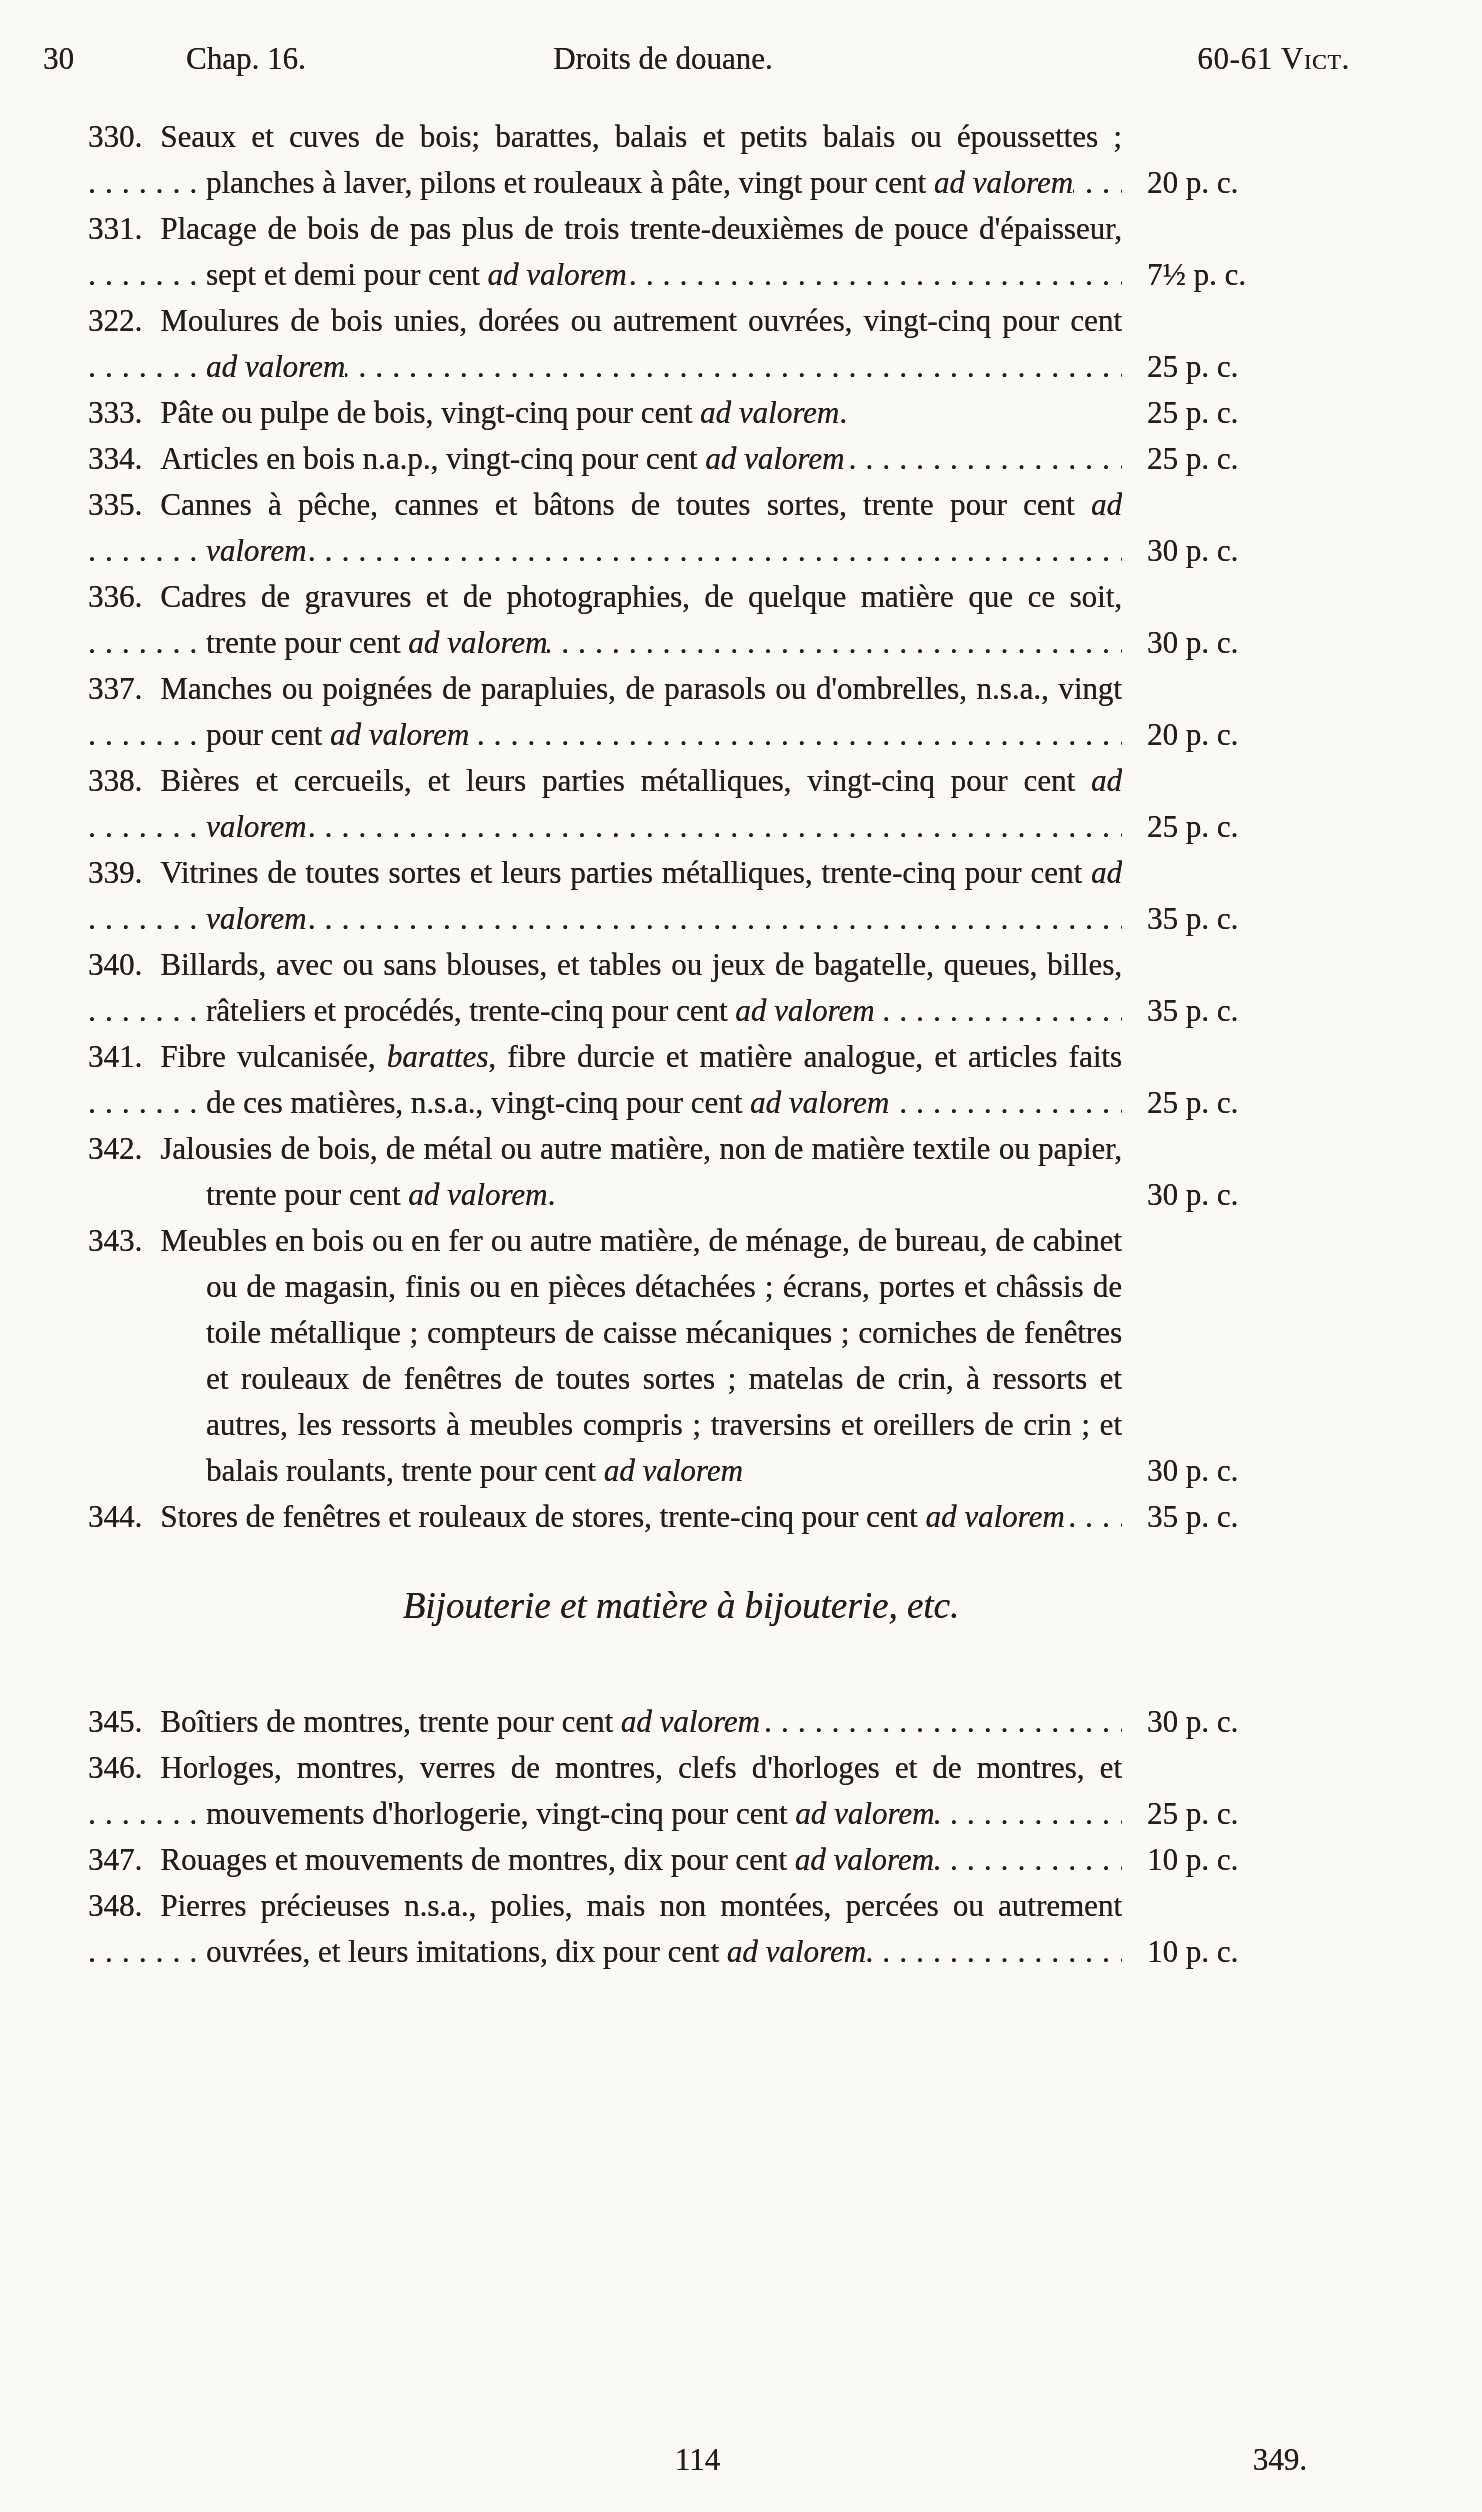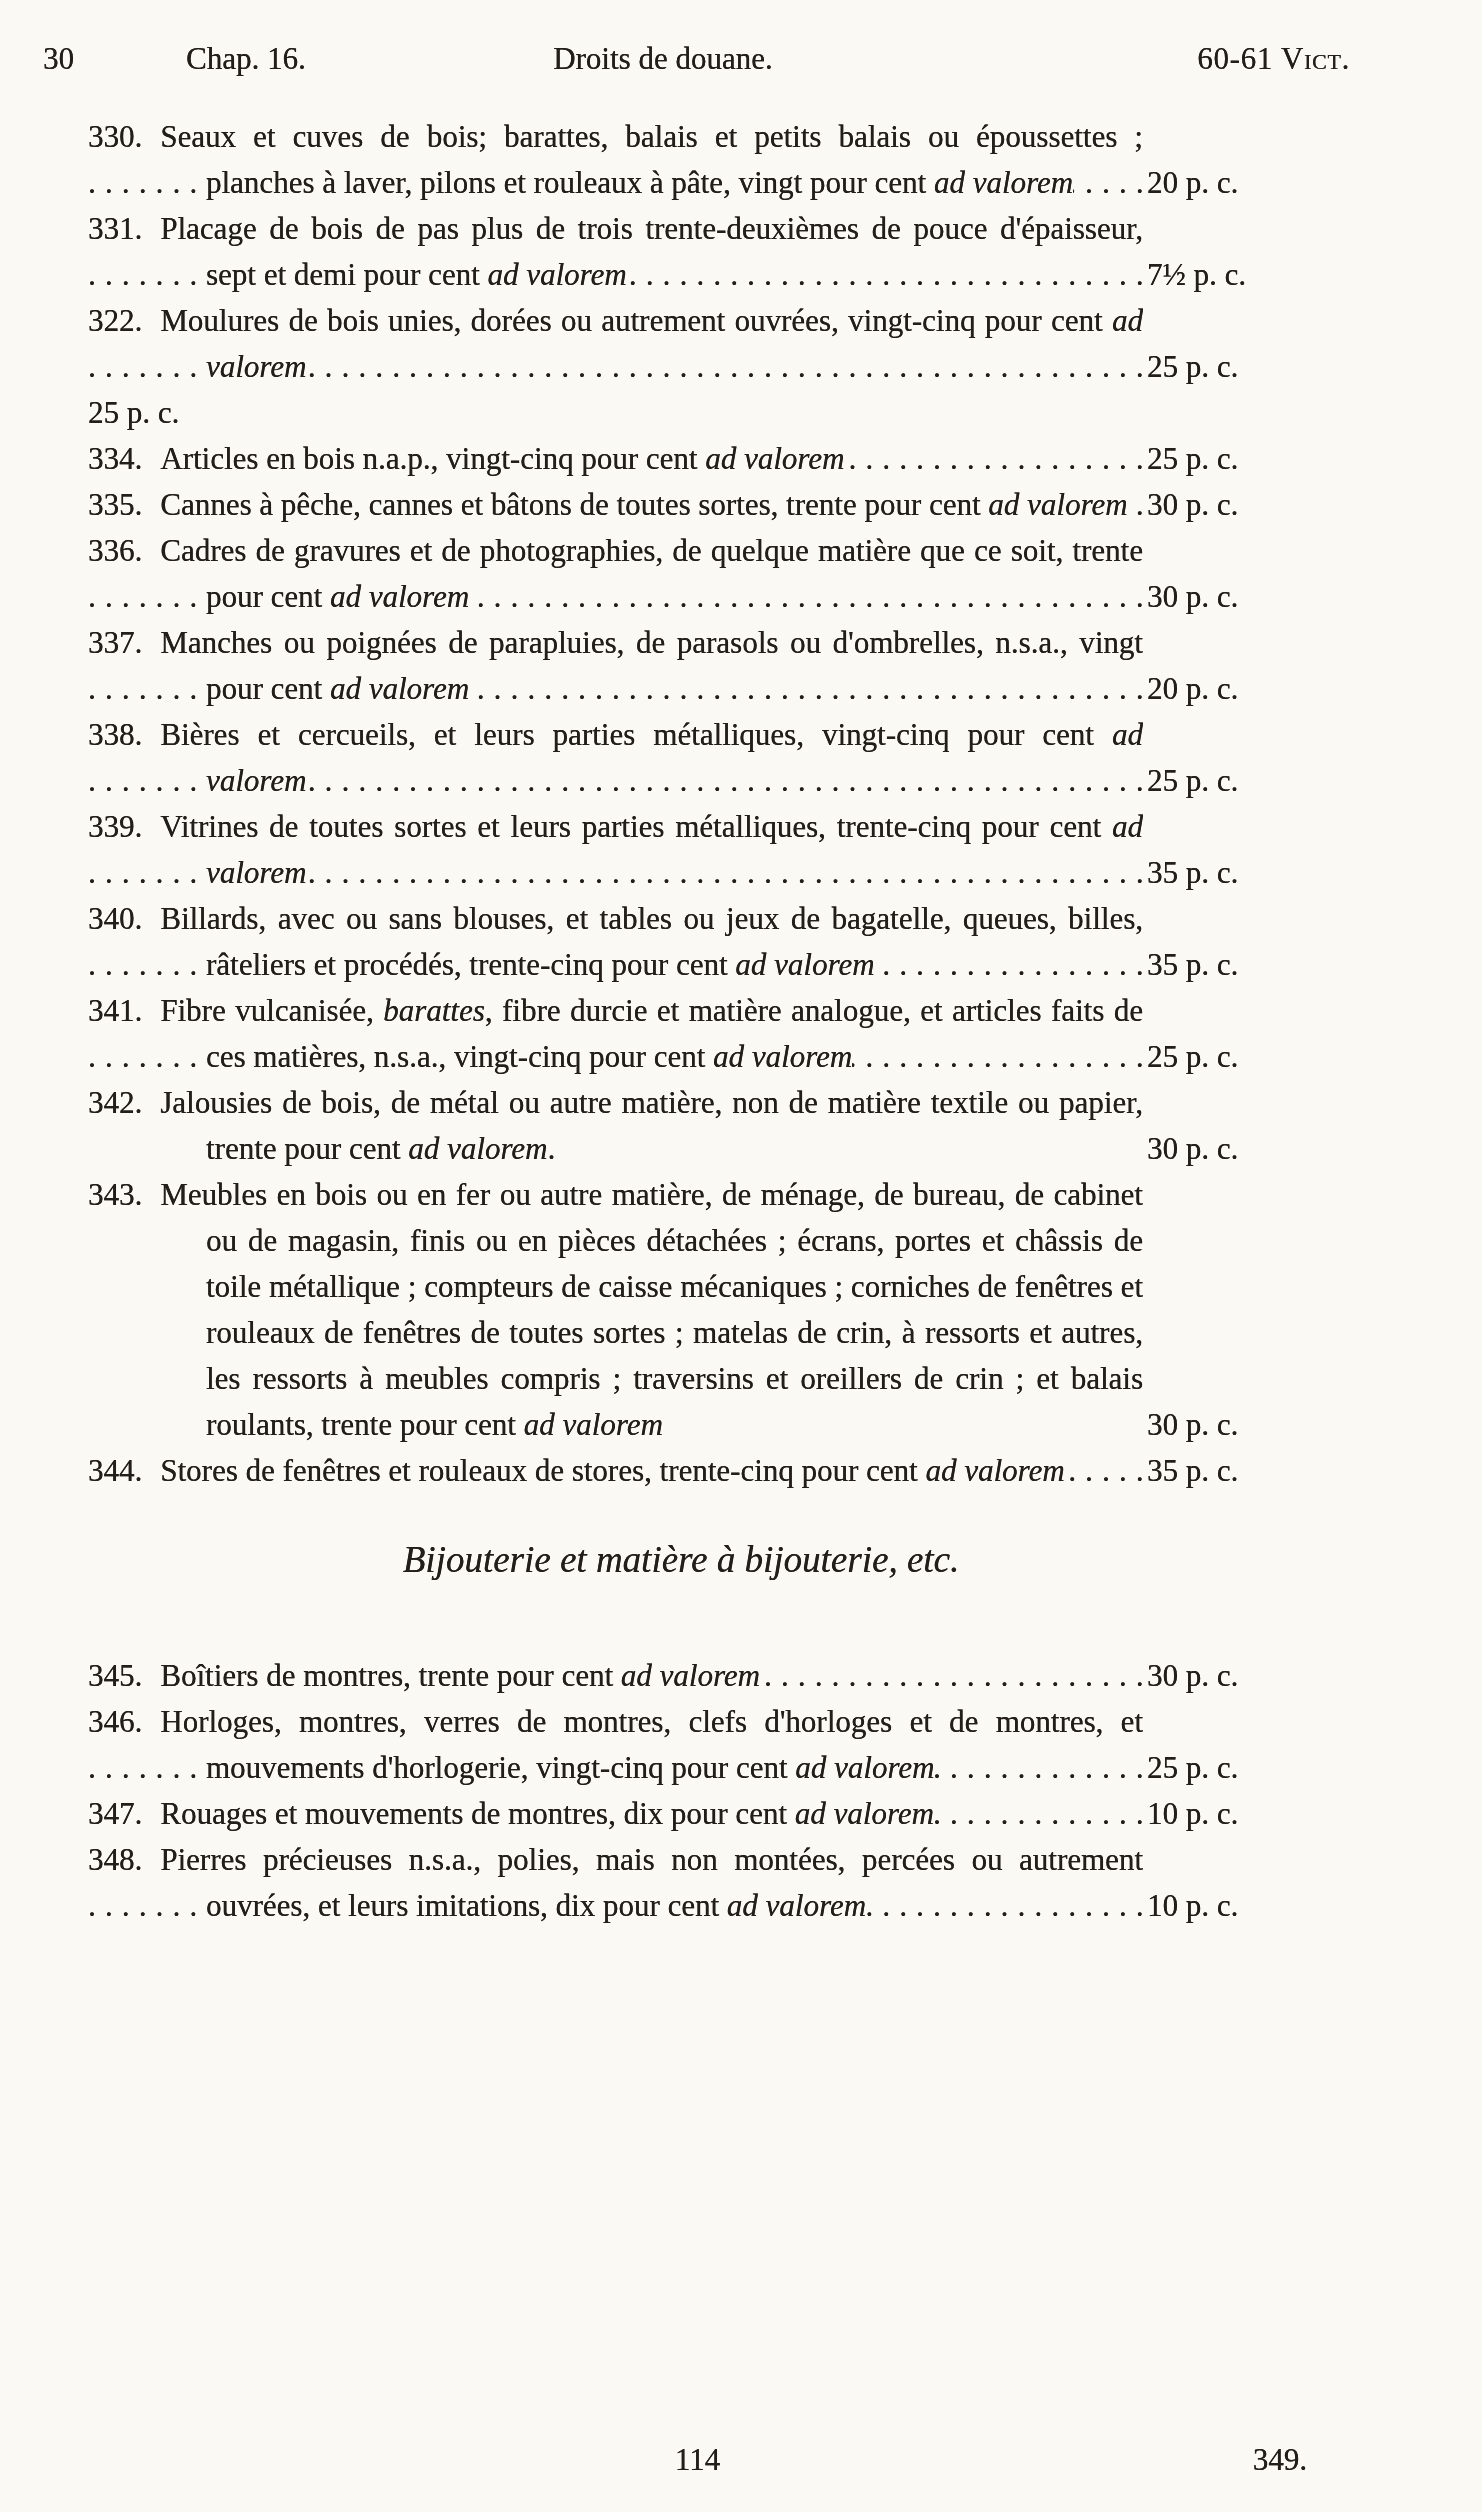--- a/index.html
+++ b/index.html
@@ -29,21 +29,21 @@
     display:flex;align-items:baseline;
     position:relative;
   }
   .head-chapter{margin-left:112px;}
   .head-title{
     position:absolute;left:44.7%;transform:translateX(-50%);
   }
   .head-volume{margin-left:auto;font-variant:small-caps;letter-spacing:0.7px;}
   
   .content{margin-top:32px;padding:0 209px 0 88px;}
-  .item{display:flex;gap:4px;}
+  .item{display:flex;gap:25px;}
   .itext{
     flex:1 1 auto;min-width:0;
     overflow:hidden;
     padding-left:118px;text-indent:-118px;
     text-align:justify;
   }
   .num{padding-right:18px;}
   .num,.body,.itext em{background:var(--paper);}
   .itext em{font-style:italic;}
   .leader{float:left;width:0;white-space:nowrap;word-spacing:1.4px;color:var(--ink);}
@@ -86,20 +86,21 @@
         <div class="itext"><span class="num">331.</span><span class="body">Placage de bois de pas plus de trois trente-deuxièmes de pouce d'épaisseur, sept et demi pour cent <em>ad valorem</em></span><span class="leader"></span></div>
         <div class="rate">7½ p. c.</div>
       </div>
 
   <div class="item">
         <div class="itext"><span class="num">322.</span><span class="body">Moulures de bois unies, dorées ou autrement ouvrées, vingt-cinq pour cent <em>ad valorem</em></span><span class="leader"></span></div>
         <div class="rate">25 p. c.</div>
       </div>
 
   <div class="item">
+        <div class="itext"><span class="num">333.</span><span class="body">Pâte ou pulpe de bois, vingt-cinq pour cent <em>ad valorem</em>.</span></div>
         <div class="rate">25 p. c.</div>
       </div>
 
   <div class="item">
         <div class="itext"><span class="num">334.</span><span class="body">Articles en bois n.a.p., vingt-cinq pour cent <em>ad valorem</em></span><span class="leader"></span></div>
         <div class="rate">25 p. c.</div>
       </div>
 
   <div class="item">
         <div class="itext"><span class="num">335.</span><span class="body">Cannes à pêche, cannes et bâtons de toutes sortes, trente pour cent <em>ad valorem</em></span><span class="leader"></span></div>

